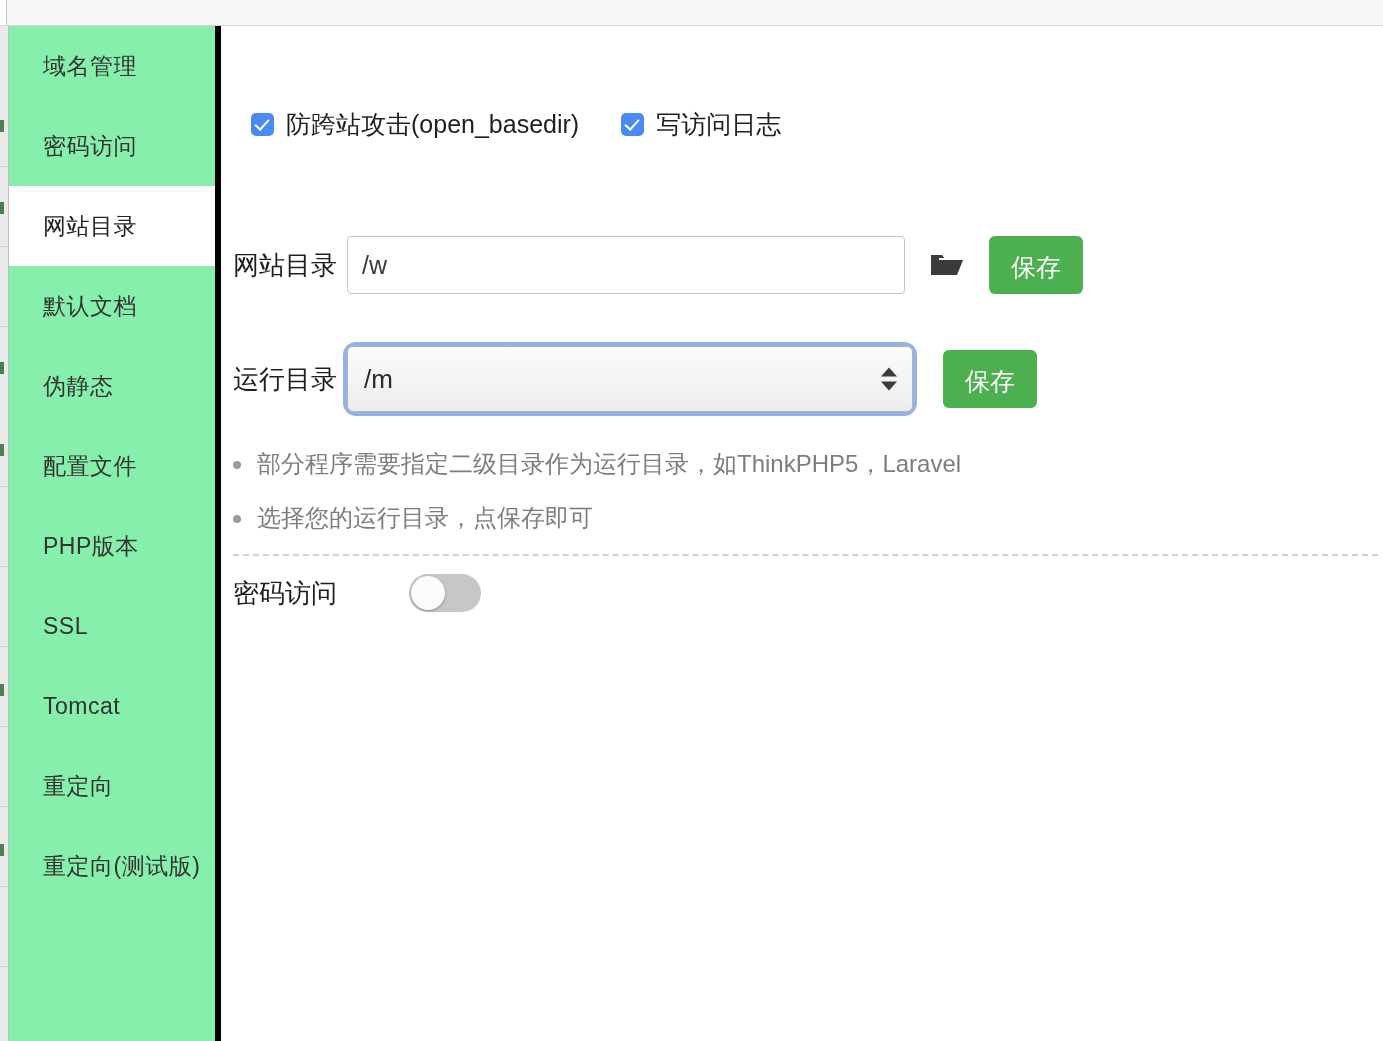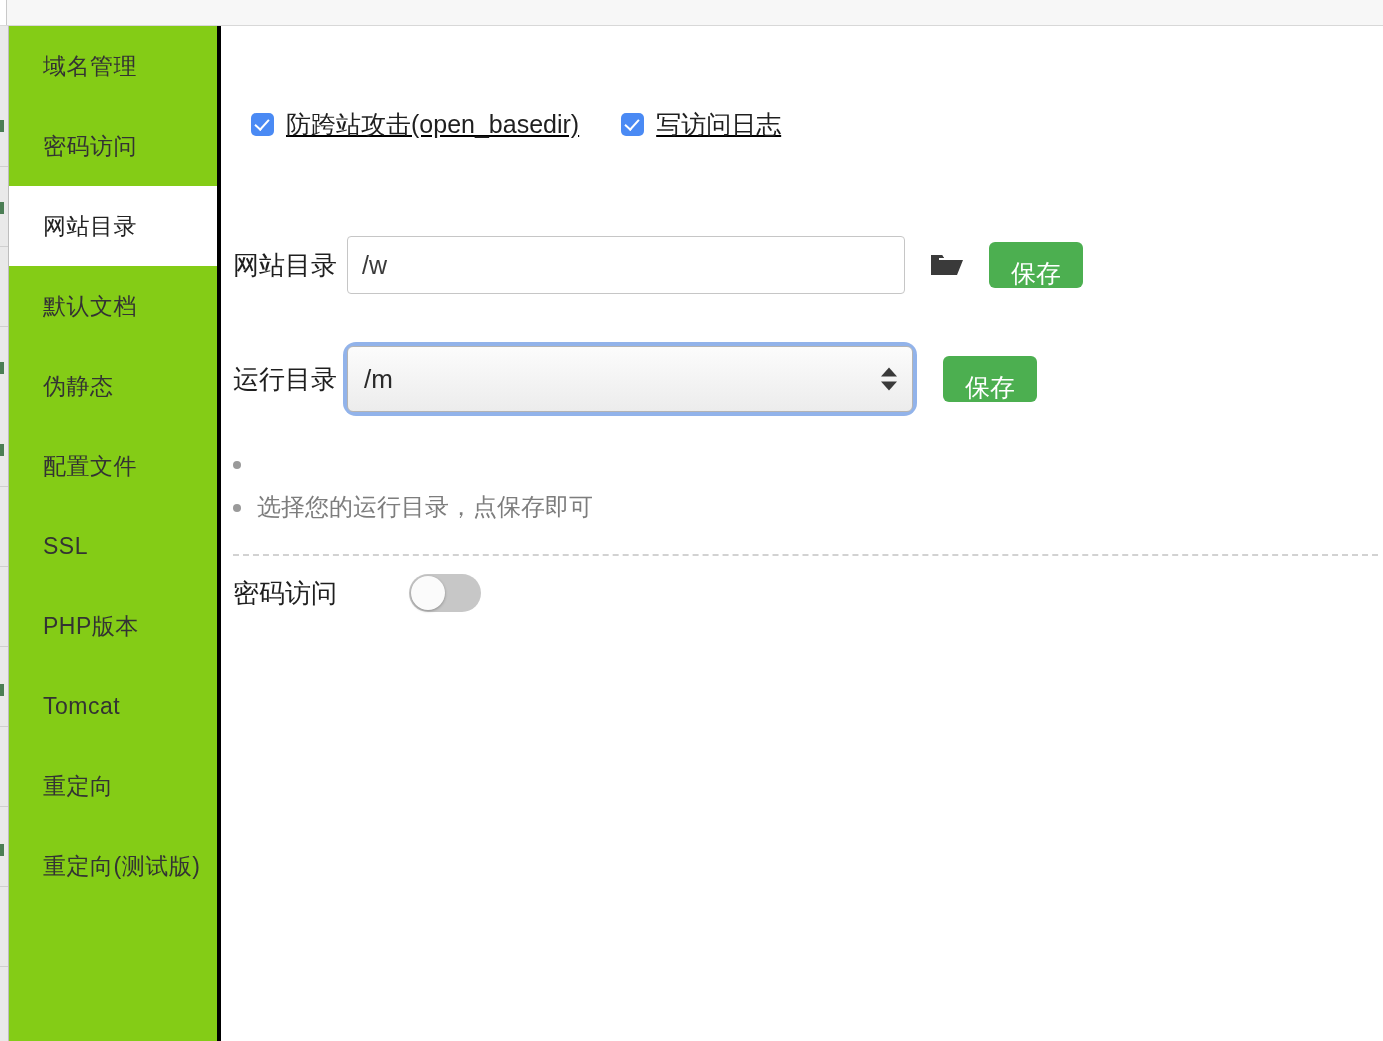--- a/index.html
+++ b/index.html
@@ -71,22 +71,22 @@
     height: 1px;
     background: #cfcfcf;
   }
 
   
   #sidebar {
     position: absolute;
     left: 9px; top: 26px;
     width: 212px;
     height: 1015px;
-    background: #84cc16;
-    border-right: 4px solid #000000;
+    background: #86efac;
+    border-right: 6px solid #000000;
     box-sizing: border-box;
     overflow: hidden;
   }
   .nav-item {
     height: 80px;
     display: flex;
     align-items: center;
     padding-left: 34px;
     box-sizing: border-box;
     font-size: 23px;
@@ -110,21 +110,20 @@
     box-sizing: border-box;
     overflow: hidden;
   }
 
   
   #checkbox-row {
     position: absolute;
     left: 30px; top: 82px;
     display: flex;
     align-items: center;
-    text-decoration: underline;
   }
   .cb-group {
     display: flex;
     align-items: center;
     cursor: pointer;
     user-select: none;
   }
   .cb-group + .cb-group { margin-left: 42px; align-items: center; }
   .cb-box {
     width: 23px; height: 23px;
@@ -182,21 +181,21 @@
     margin-left: 22px;
     width: 40px; height: 40px;
     display: flex;
     align-items: center;
     justify-content: center;
     cursor: pointer;
   }
   .btn-save {
     margin-left: 22px;
     min-width: 94px;
-    height: 46px;
+    height: 58px;
     background: #4caf50;
     border: none;
     border-radius: 6px;
     color: #ffffff;
     font-size: 25px;
     font-family: inherit;
     cursor: pointer;
     padding: 15px 18px;
   }
   #rundir-save { margin-left: 30px; }
@@ -354,24 +353,24 @@
   <div class="nav-item">
       <span>默认文档</span>
     </div>
   <div class="nav-item">
       <span>伪静态</span>
     </div>
   <div class="nav-item">
       <span>配置文件</span>
     </div>
   <div class="nav-item">
+      <span>PHP版本</span>
+    </div>
+  <div class="nav-item">
       <span>SSL</span>
-    </div>
-  <div class="nav-item">
-      <span>PHP版本</span>
     </div>
   <div class="nav-item">
       <span>Tomcat</span>
     </div>
   <div class="nav-item">
       <span>重定向</span>
     </div>
   <div class="nav-item">
       <span>重定向(测试版)</span>
     </div>
@@ -412,20 +411,21 @@
         <span class="tri-up"></span>
         <span class="tri-down"></span>
       </span>
     </div>
     <button class="btn-save" id="rundir-save">保存</button>
   </div>
 
   <ul id="hints" style="list-style:none;margin:0;padding:0;">
     <li class="hint-li">
       <span class="hint-dot"></span>
+      <span class="hint-text">部分程序需要指定二级目录作为运行目录，如ThinkPHP5，Laravel</span>
     </li>
     <li class="hint-li">
       <span class="hint-dot"></span>
       <span class="hint-text">选择您的运行目录，点保存即可</span>
     </li>
   </ul>
 
   <div id="divider"></div>
 
   <div id="toggle-row">

